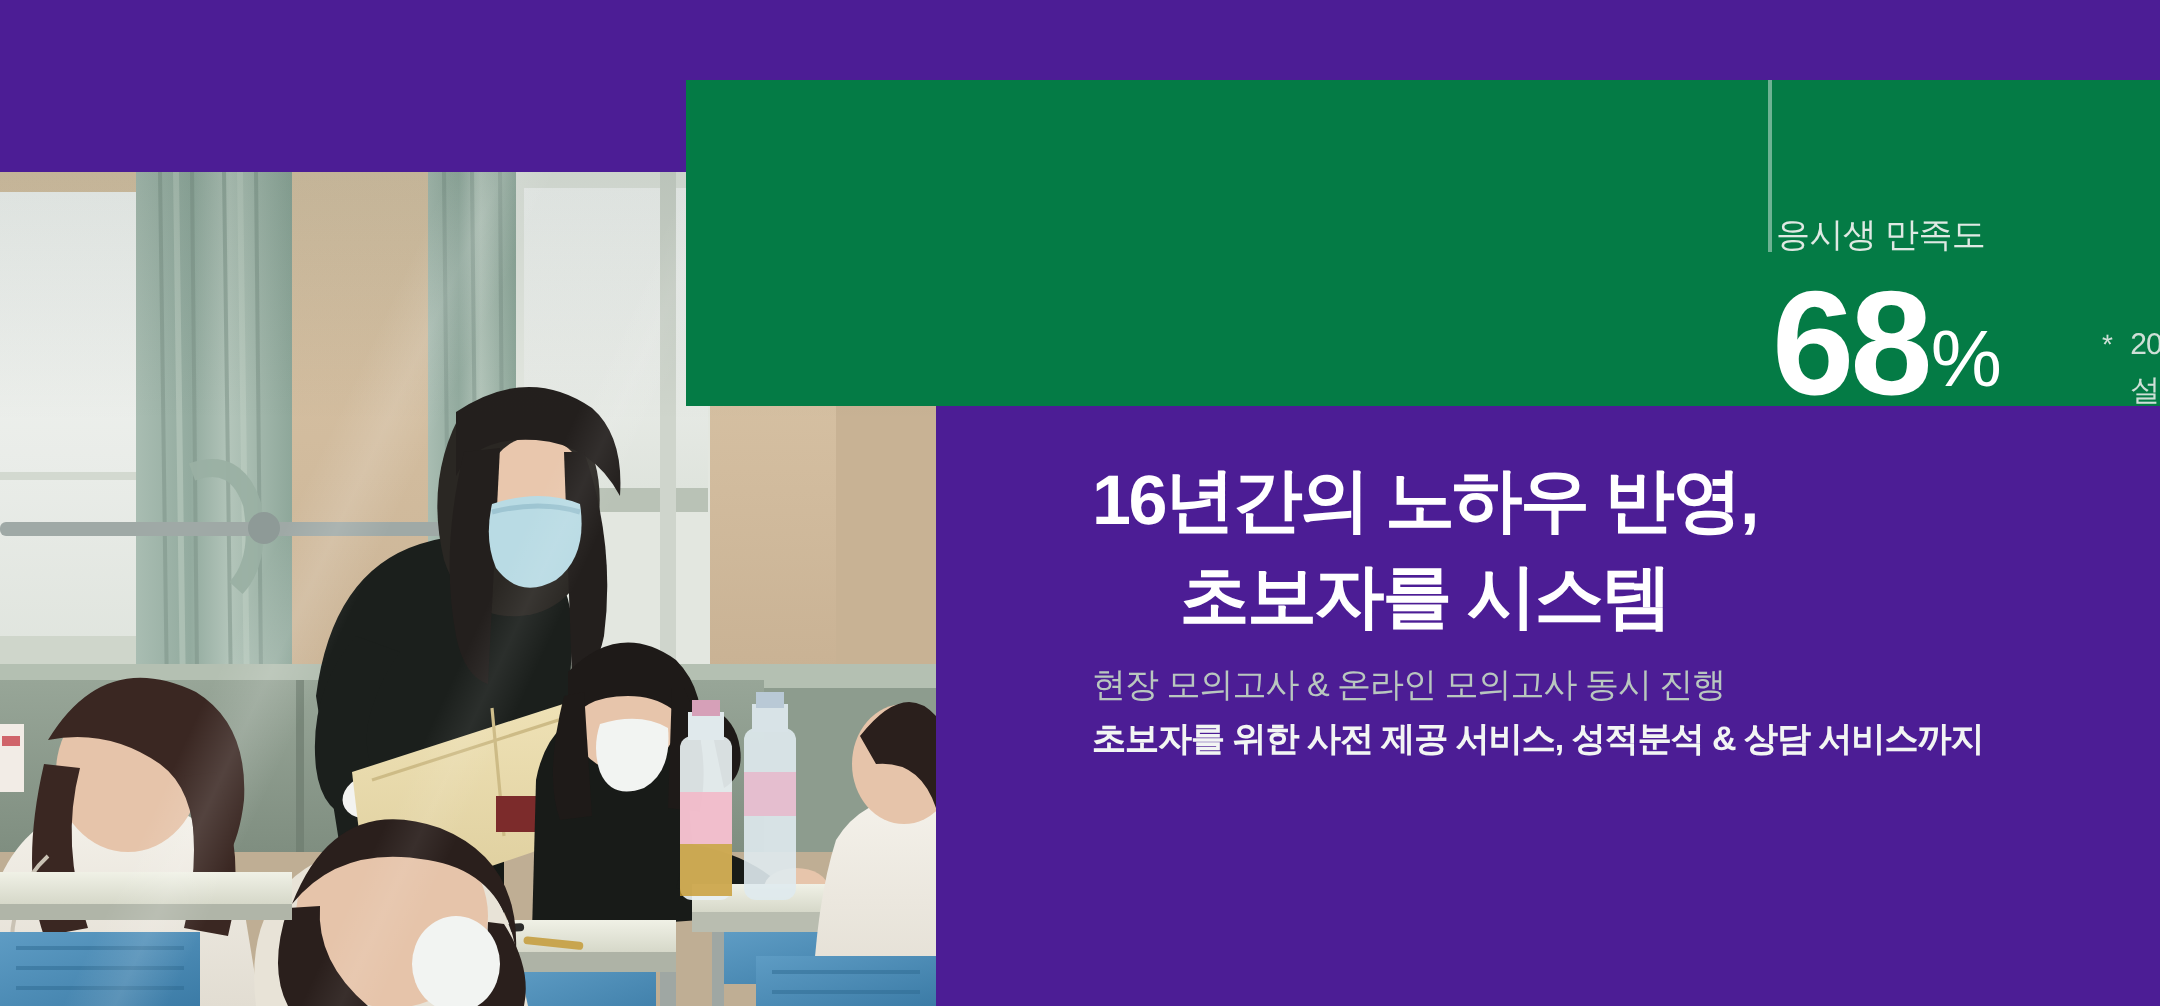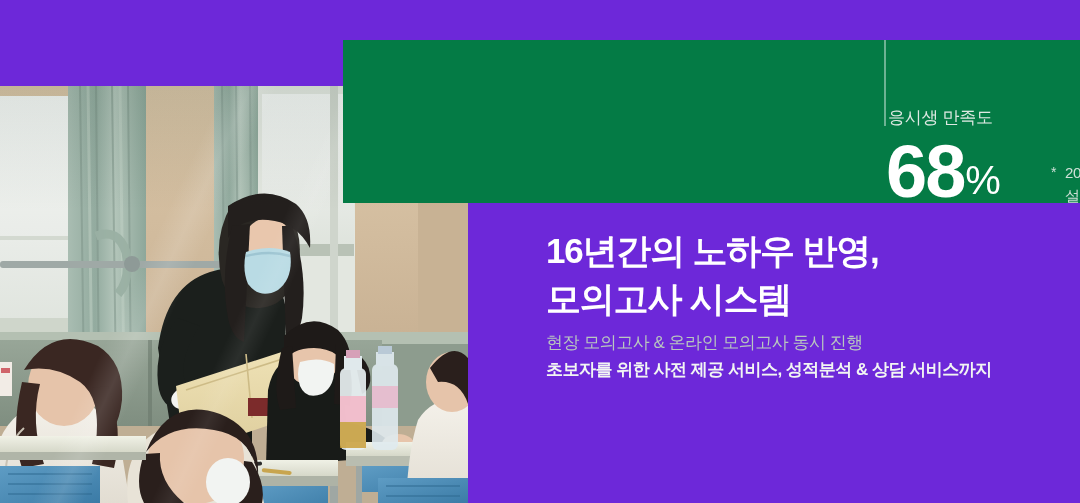--- a/index.html
+++ b/index.html
@@ -5,21 +5,21 @@
   * { margin:0; padding:0; box-sizing:border-box; }
   html, body {
     width:1080px; height:503px;
     background:#0a2a1b;
     font-family:"Liberation Sans", sans-serif;
     overflow:hidden;
   }
   #stage {
     position:relative;
     width:1080px; height:503px;
-    background:#6d28d9;
+    background:#4c1d95;
     overflow:hidden;
   }
 
   
   #stat-panel{
     position:absolute;
     left:343px; top:40px;
     width:737px; height:163px;
     background:#047b45;
   }
@@ -89,20 +89,21 @@
   }
 
   
   #headline{
     position:absolute;
     left:546px; top:227px;
     color:#ffffff;
     font-size:35px; font-weight:bold;
     line-height:1.38;
     letter-spacing:-1.2px;
+    text-align:center;
   }
   #headline span{ display:block; white-space:nowrap; }
 
   #sub-1{
     position:absolute;
     left:546px; top:331px;
     color:#b9c7bf;
     font-size:17px; font-weight:400;
     letter-spacing:-.5px;
     white-space:nowrap;
@@ -329,19 +330,19 @@
       <span id="stat-note-star">*</span>
       <span id="stat-note-lines">
         <span>2021학년도 희소모의고사 응시자</span>
         <span>설문조사 결과</span>
       </span>
     </div>
   </div>
 
   <div id="headline">
     <span>16년간의 노하우 반영,</span>
-    <span>모의고사 시스템</span>
+    <span>초보자를 시스템</span>
   </div>
 
   <div id="sub-1">현장 모의고사 &amp; 온라인 모의고사 동시 진행</div>
   <div id="sub-2">초보자를 위한 사전 제공 서비스, 성적분석 &amp; 상담 서비스까지</div>
 
 </div>
 
 </body></html>

